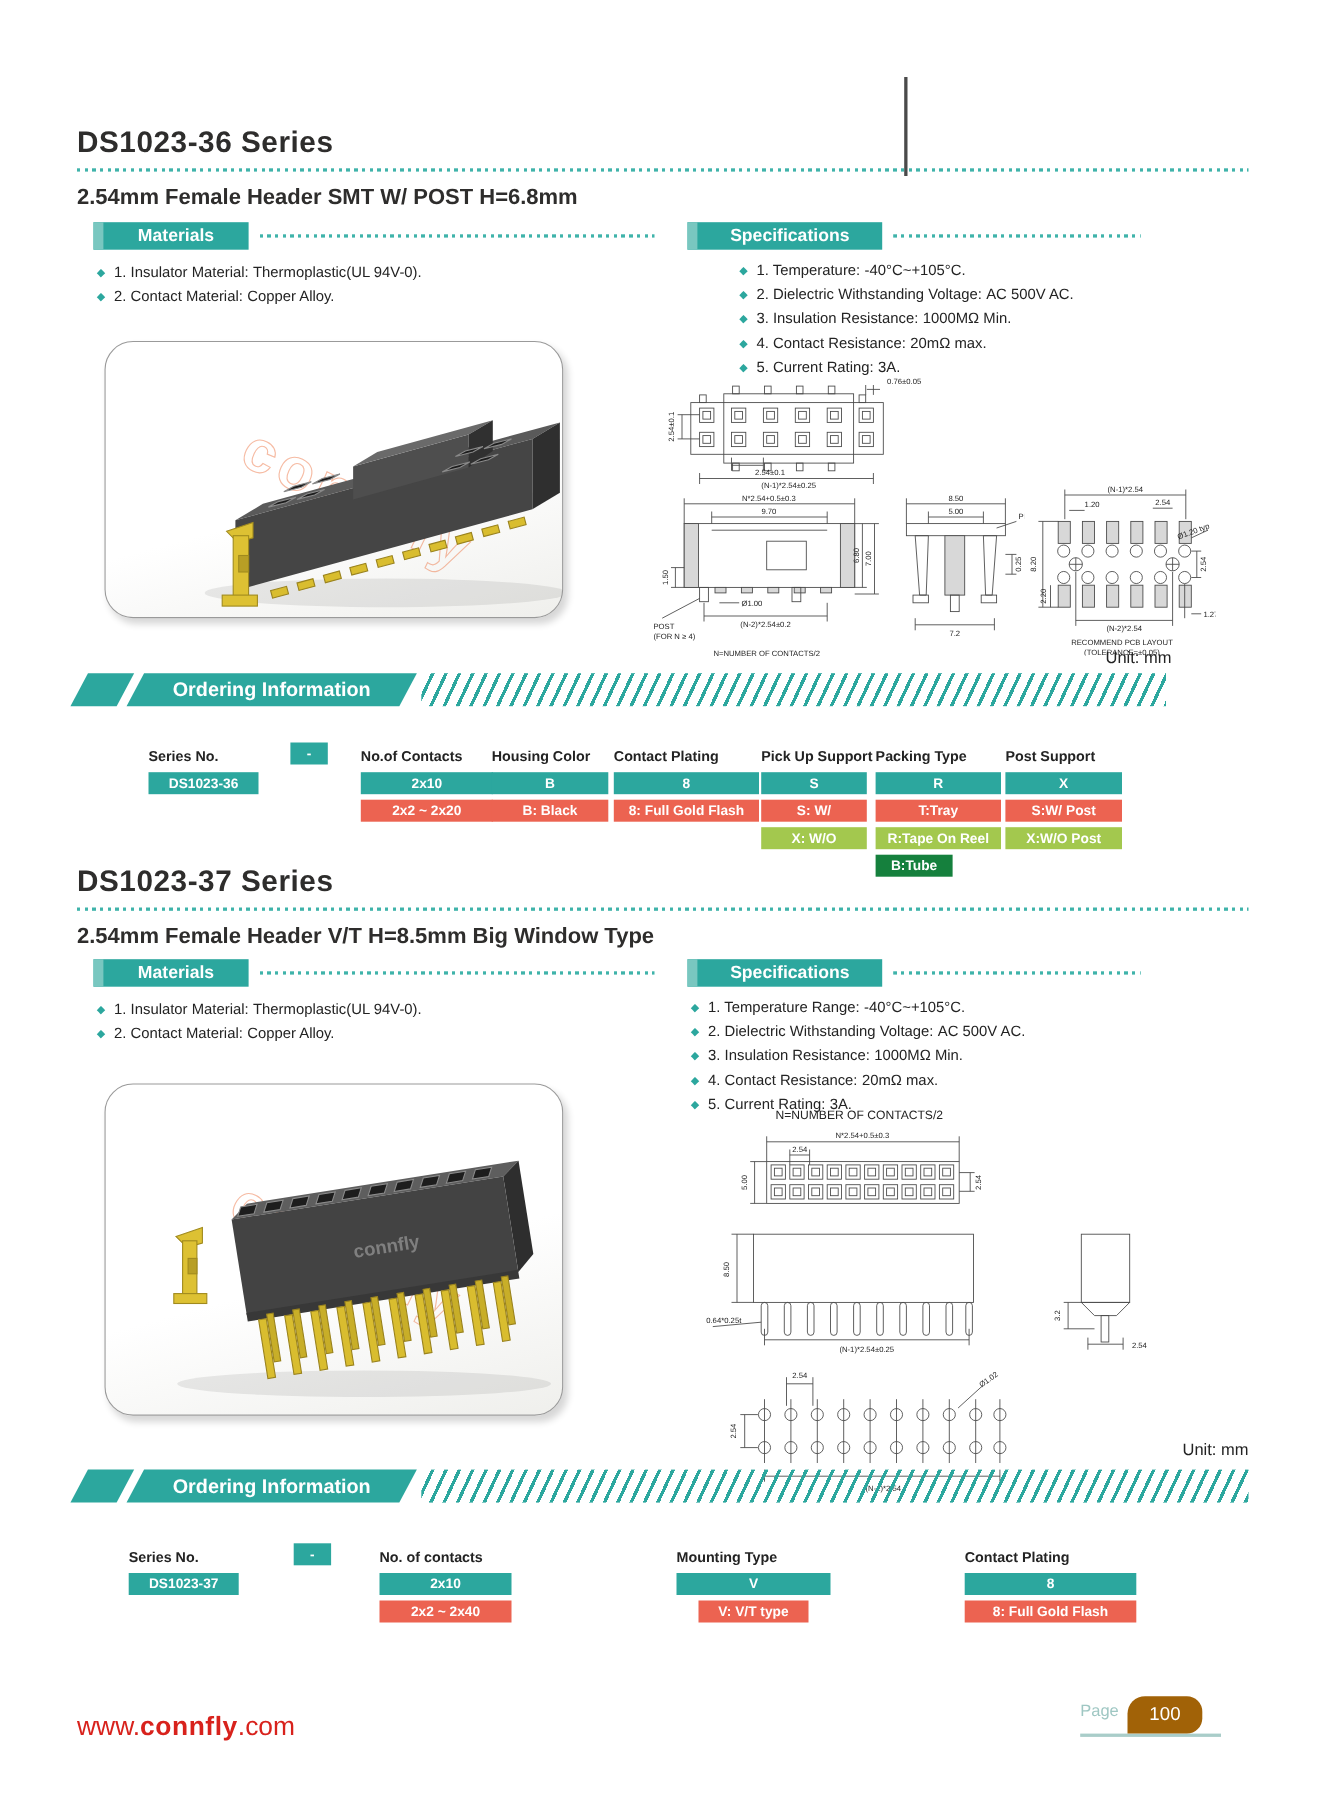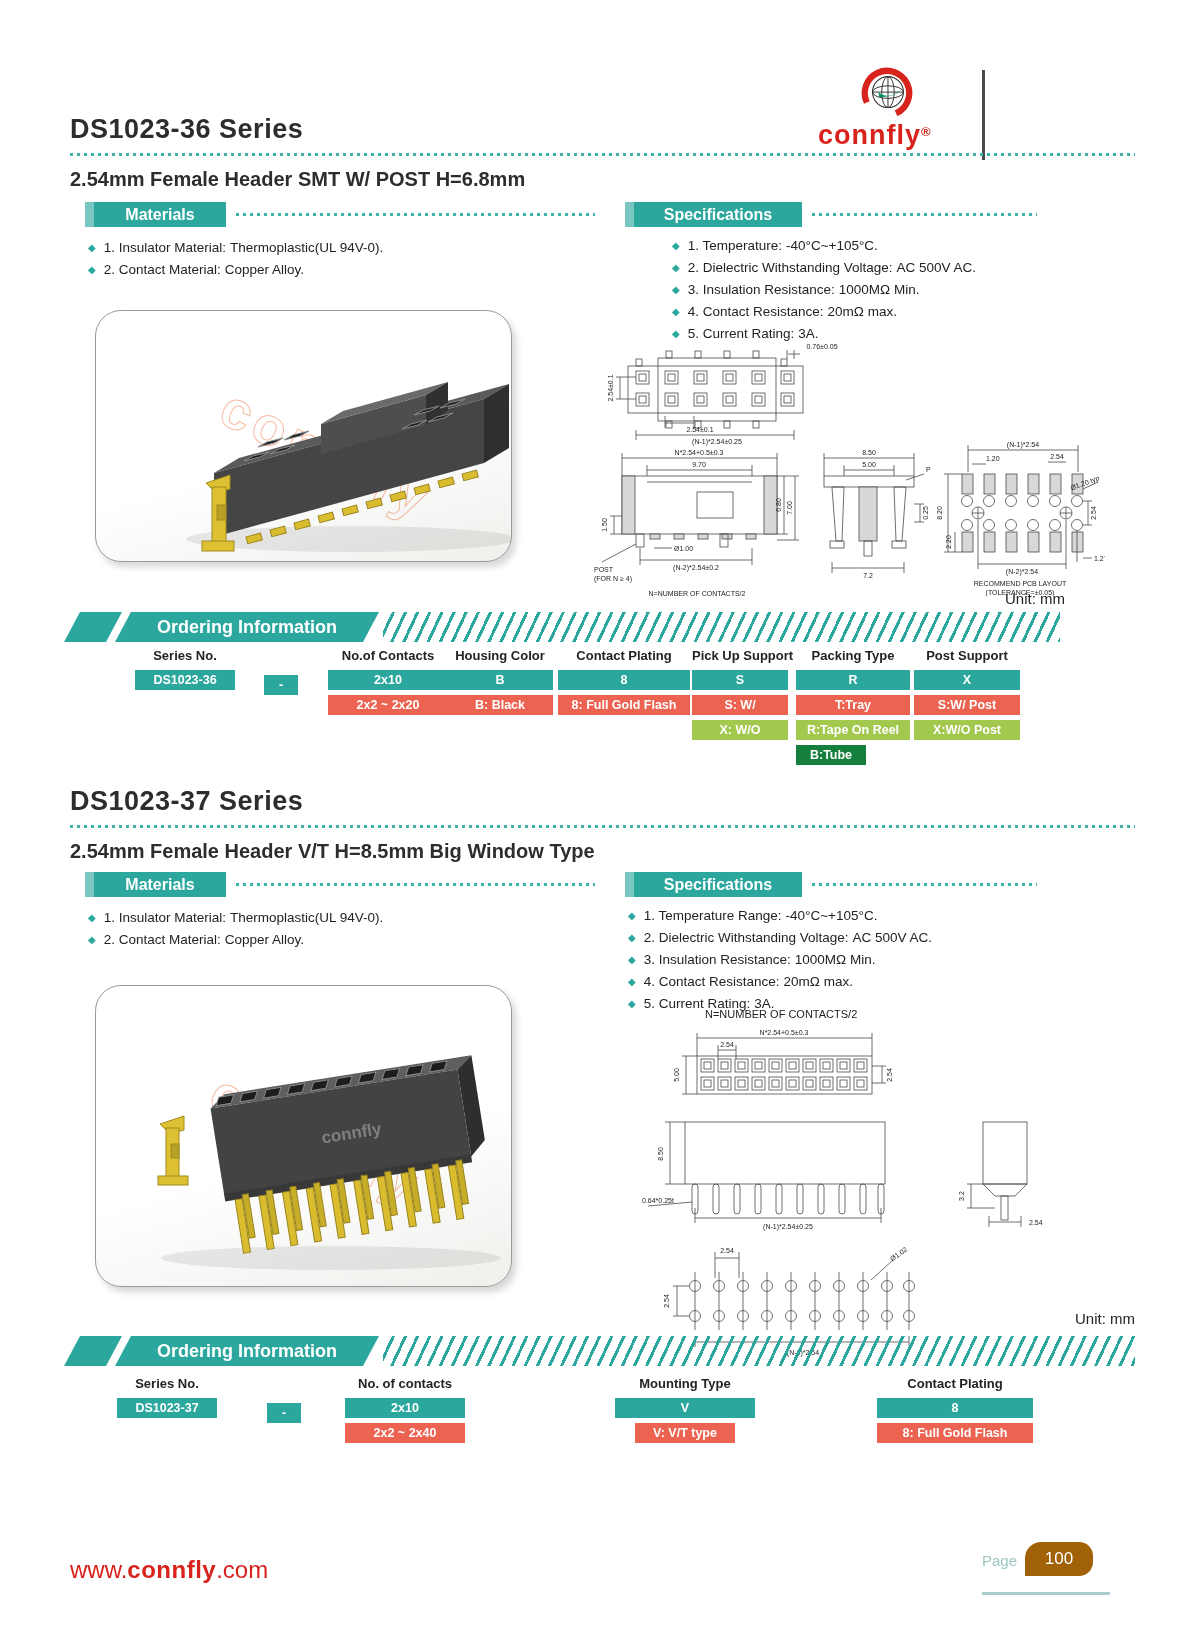--- a/index.html
+++ b/index.html
@@ -22,62 +22,48 @@
          box-shadow:4px 5px 7px rgba(0,0,0,.16);}
   .unit{font-size:15px;color:#232323;text-align:right;}
   .banner{display:flex;height:30px;}
   .b-lead{width:42px;background:#2CA79E;transform:skewX(-28deg);margin-right:9px;}
   .b-main{background:#2CA79E;color:#fff;font-weight:bold;font-size:18px;line-height:30px;
           padding:0 34px;transform:skewX(-28deg);white-space:nowrap;}
   .b-main>span{display:inline-block;transform:skewX(28deg);}
   .b-hatch{flex:1;margin-left:12px;
           background:repeating-linear-gradient(115deg,transparent 0 8px,#2CA79E 8px 11px);}
   .ocol{position:absolute;}
-  .ohead{font-weight:bold;font-size:13px;text-align:center;white-space:nowrap;margin-bottom:7px;}
+  .ohead{font-weight:bold;font-size:13px;white-space:nowrap;margin-bottom:7px;margin-top:32px;}
   .spacer{height:20px;margin-bottom:7px;}
   .ocell{height:20px;line-height:20px;color:#fff;font-weight:bold;font-size:12.5px;text-align:center;
          margin-bottom:5px;white-space:nowrap;}
   .teal{background:#2CA79E;} .redc{background:#EC6351;} .greenc{background:#A3C84E;} .bluec{background:#15803d;}
   .logo-wrap{display:flex;align-items:stretch;}
   .logo-left{position:relative;width:160px;}
   .brand{color:#D8221C;font-weight:bold;font-size:27px;letter-spacing:1px;}
   .reg{color:#D8221C;font-size:13px;font-weight:bold;vertical-align:8px;}
   .logo-div{border-left:3px solid #4a4a4a;margin:0 12px 0 4px;}
   .tagline{font-style:italic;font-size:17px;line-height:21px;color:#222;padding-top:2px;}
   .dimsm{font-size:7px;fill:#222;}
   svg .ln{stroke:#4a4a4a;stroke-width:.8;fill:none;}
   svg .fil{fill:#d8d8d8;stroke:#4a4a4a;stroke-width:.8;}
   .wm{font-size:54px;font-weight:bold;fill:none;stroke:#ee7748;stroke-opacity:.5;letter-spacing:5px;}
   .footer-url{font-size:24px;color:#D8221C;}
   .footer-url b{font-weight:bold;letter-spacing:.5px;}
-  .pagebadge{display:flex;align-items:flex-end;border-bottom:3px solid #a9cdc9;padding-bottom:16px;}
+  .pagebadge{display:flex;align-items:center;border-bottom:3px solid #a9cdc9;padding-bottom:0;}
   .pagelabel{color:#9fc7c3;font-size:15px;padding:0 8px 7px 0;}
   .pagenum{width:68px;height:34px;background:#a16207;color:#fff;font-weight:normal;font-size:17px;
            text-align:center;line-height:34px;border-radius:16px 14px 14px 0;}
 </style>
 </head>
 <body>
 
 <div class="page">
 
   <div class="abs logo-wrap" style="left:818px;top:70px;width:320px;height:90px;">
-    <div class="logo-left">
-      <svg class="abs" style="left:40px;top:-4px;" width="58" height="58" viewBox="0 0 60 60">
-        <circle cx="31" cy="27" r="16" fill="#fff" stroke="#333" stroke-width="1.1"></circle>
-        <ellipse cx="31" cy="27" rx="16" ry="6.5" fill="none" stroke="#333" stroke-width="1"></ellipse>
-        <ellipse cx="31" cy="27" rx="6.5" ry="16" fill="none" stroke="#333" stroke-width="1"></ellipse>
-        <line x1="15" y1="27" x2="47" y2="27" stroke="#333" stroke-width="1"></line>
-        <line x1="31" y1="11" x2="31" y2="43" stroke="#333" stroke-width="1"></line>
-        <path d="M21,27 Q31,36 45,24 Q37,33 22,32 Z" fill="#00945E"></path>
-        <circle cx="30" cy="28" r="23" fill="none" stroke="#D8221C" stroke-width="6.5" stroke-dasharray="108 37" transform="rotate(155 30 28)"></circle>
-      </svg>
-      <div class="abs" style="left:0;top:50px;white-space:nowrap;">
-        <span class="brand">connfly</span><span class="reg">®</span>
-      </div>
-    </div>
     <div class="logo-div"></div>
   </div>
 
   <div class="abs title" style="left:70px;top:114px;">DS1023-36 Series</div>
   <div class="abs dotline" style="left:70px;top:153px;width:1065px;"></div>
   <div class="abs subtitle" style="left:70px;top:168px;">2.54mm Female Header SMT W/ POST H=6.8mm</div>
 
   <div class="abs secrow" style="left:85px;top:202px;width:510px;">
     <div class="bar" style="width:132px;">Materials</div>
     <div class="bardots"></div>

